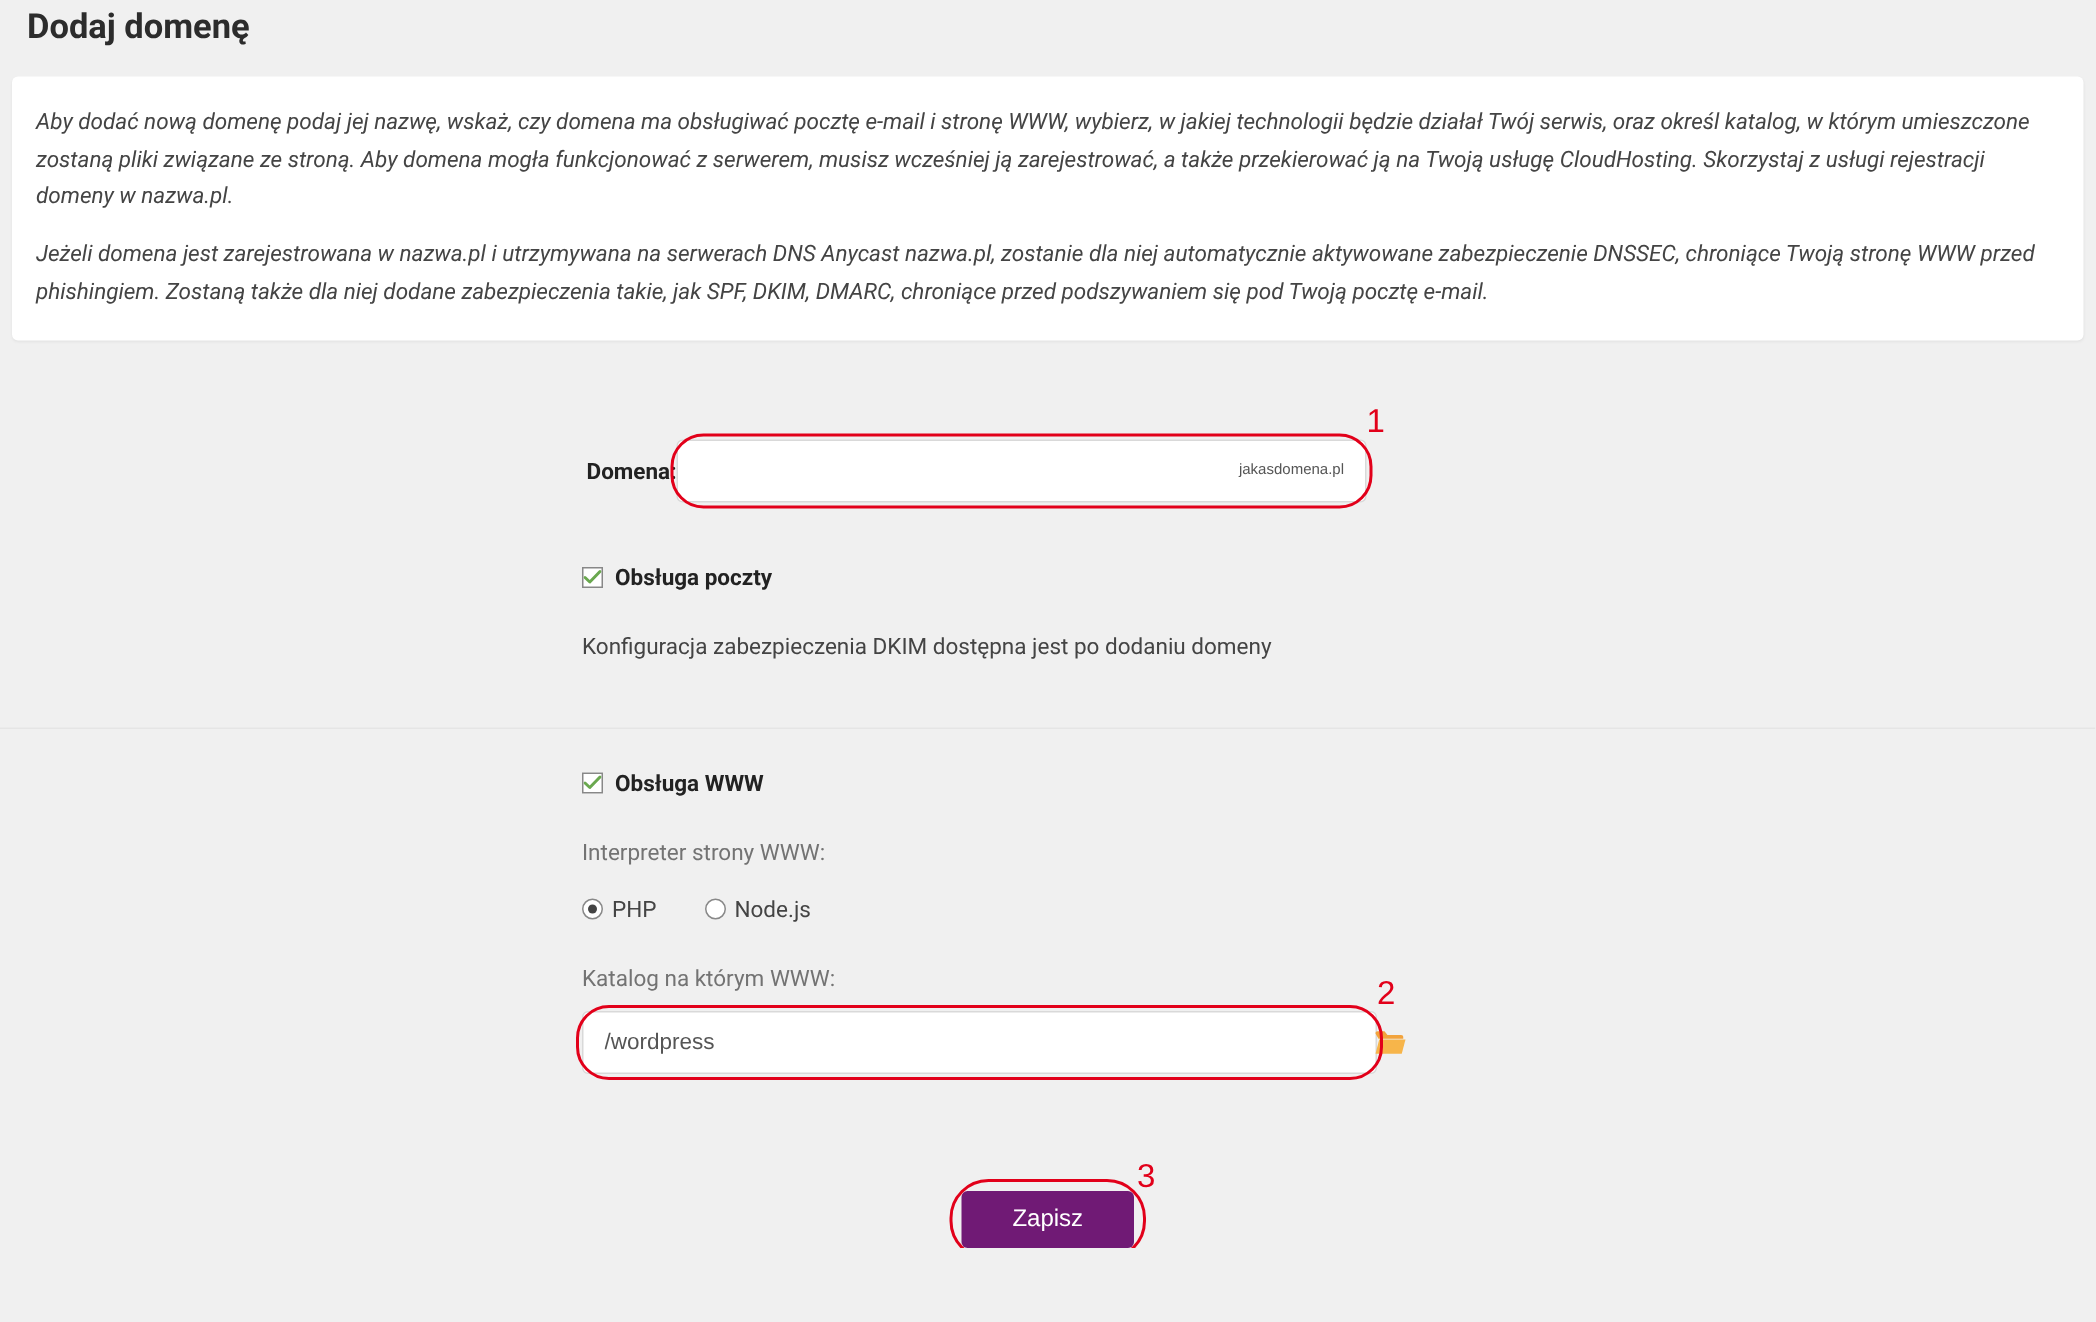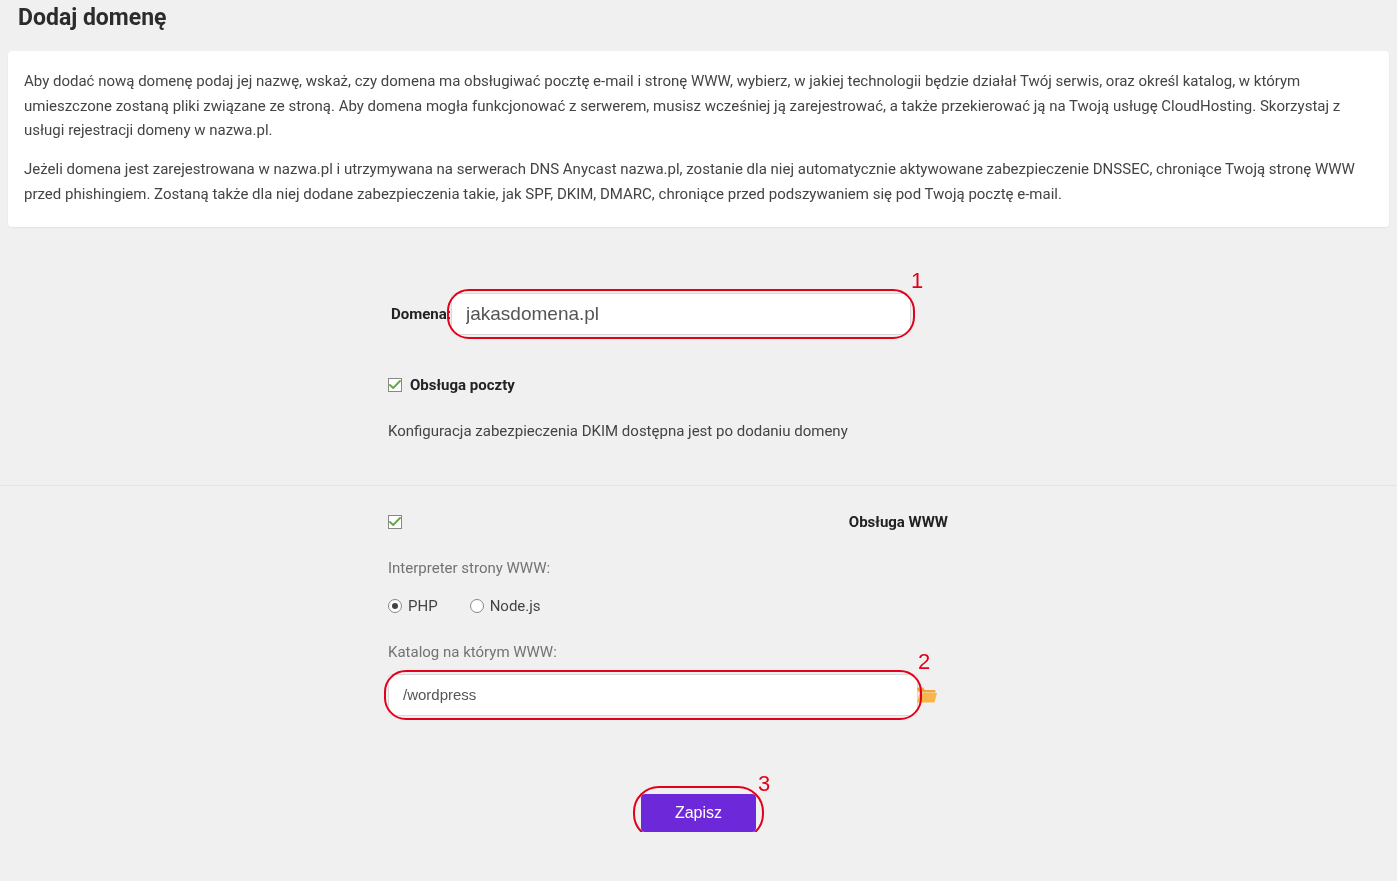--- a/index.html
+++ b/index.html
@@ -18,20 +18,21 @@
       font-weight: 700;
       color: #2c2c2c;
       padding: 0 18px 14px 18px;
     }
     .info-card {
       background: #fff;
       border-radius: 4px;
       margin: 0 8px 0 8px;
       padding: 18px 16px 20px 16px;
       box-shadow: 0 1px 2px rgba(0,0,0,0.06);
+      font-style: italic;
     }
     .info-card p {
       font-size: 15px;
       color: #444;
       line-height: 1.65;
       margin-bottom: 14px;
     }
     .info-card p:last-child { margin-bottom: 0; }
     .form-area {
       padding-top: 66px;
@@ -51,24 +52,25 @@
     }
     .input-col {
       position: relative;
     }
     .text-input {
       width: 460px;
       height: 42px;
       border: 1px solid #d9d9d9;
       border-radius: 4px;
       padding: 0 14px;
-      font-size: 19px;
+      font-size: 10px;
       color: #555;
       background: #fff;
       outline: none;
+      text-align: right;
     }
     .annot-ring {
       position: absolute;
       border: 2.5px solid #e2001a;
       border-radius: 22px;
       pointer-events: none;
     }
     .annot-num {
       position: absolute;
       color: #e2001a;
@@ -167,21 +169,21 @@
     .ring2 { left: -4px; top: -4px; width: 538px; height: 50px; }
     .num2 { left: 530px; top: -30px; }
     .submit-row {
       display: flex;
       justify-content: center;
       margin-top: 78px;
       position: relative;
     }
     .submit-wrap { position: relative; }
     .btn {
-      background: #6d28d9;
+      background: #701a75;
       color: #fff;
       border: none;
       border-radius: 4px;
       font-size: 16px;
       padding: 10px 34px;
       cursor: pointer;
     }
     .ring3 {
       position: absolute;
       left: -8px; top: -8px;
@@ -223,21 +225,21 @@
             </svg>
         </span>
         <span>Obsługa poczty</span>
       </div>
       <div class="sub-text">Konfiguracja zabezpieczenia DKIM dostępna jest po dodaniu domeny</div>
     </div>
 
     <hr class="sep">
 
     <div class="section-col-wide section2">
-      <div class="chk-row" style="margin-top:0;justify-content:space-between;">
+      <div class="chk-row" style="margin-top:0;">
         <span class="chk">
           <svg width="12" height="12" viewBox="0 0 12 12">
               <path d="M1 6 L4.2 9 L11 2" stroke="#6aa84f" stroke-width="2" fill="none" stroke-linecap="round" stroke-linejoin="round"></path>
             </svg>
         </span>
         <span>Obsługa WWW</span>
       </div>
 
       <div class="sub-label">Interpreter strony WWW:</div>
 

